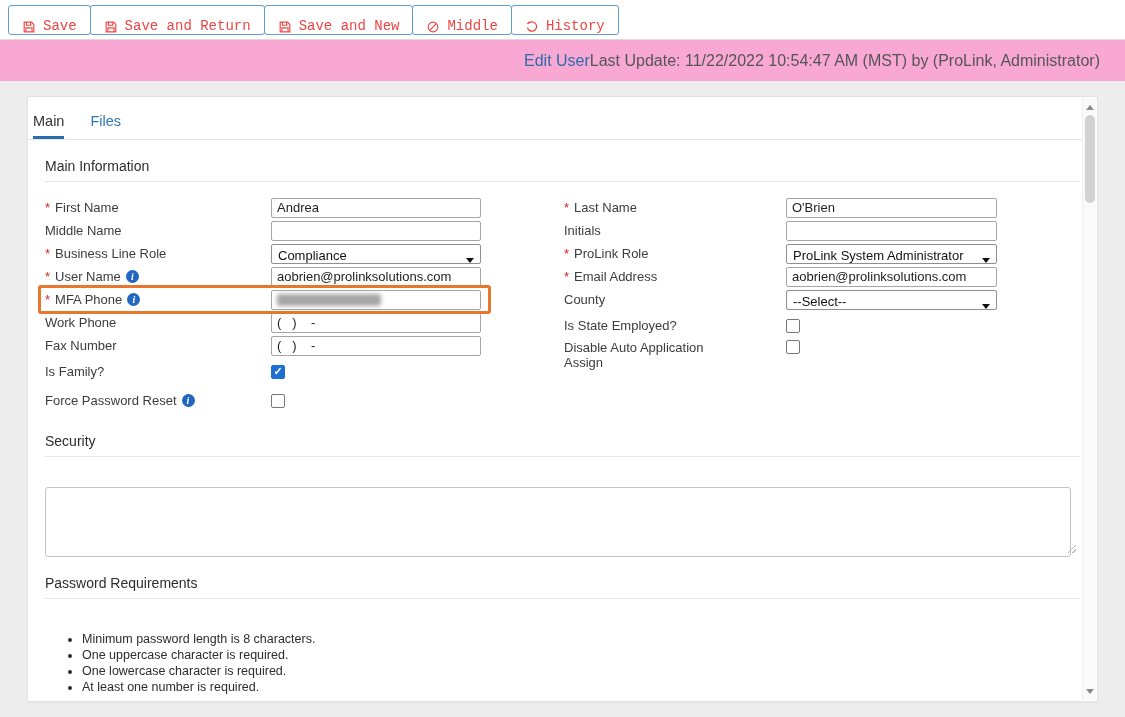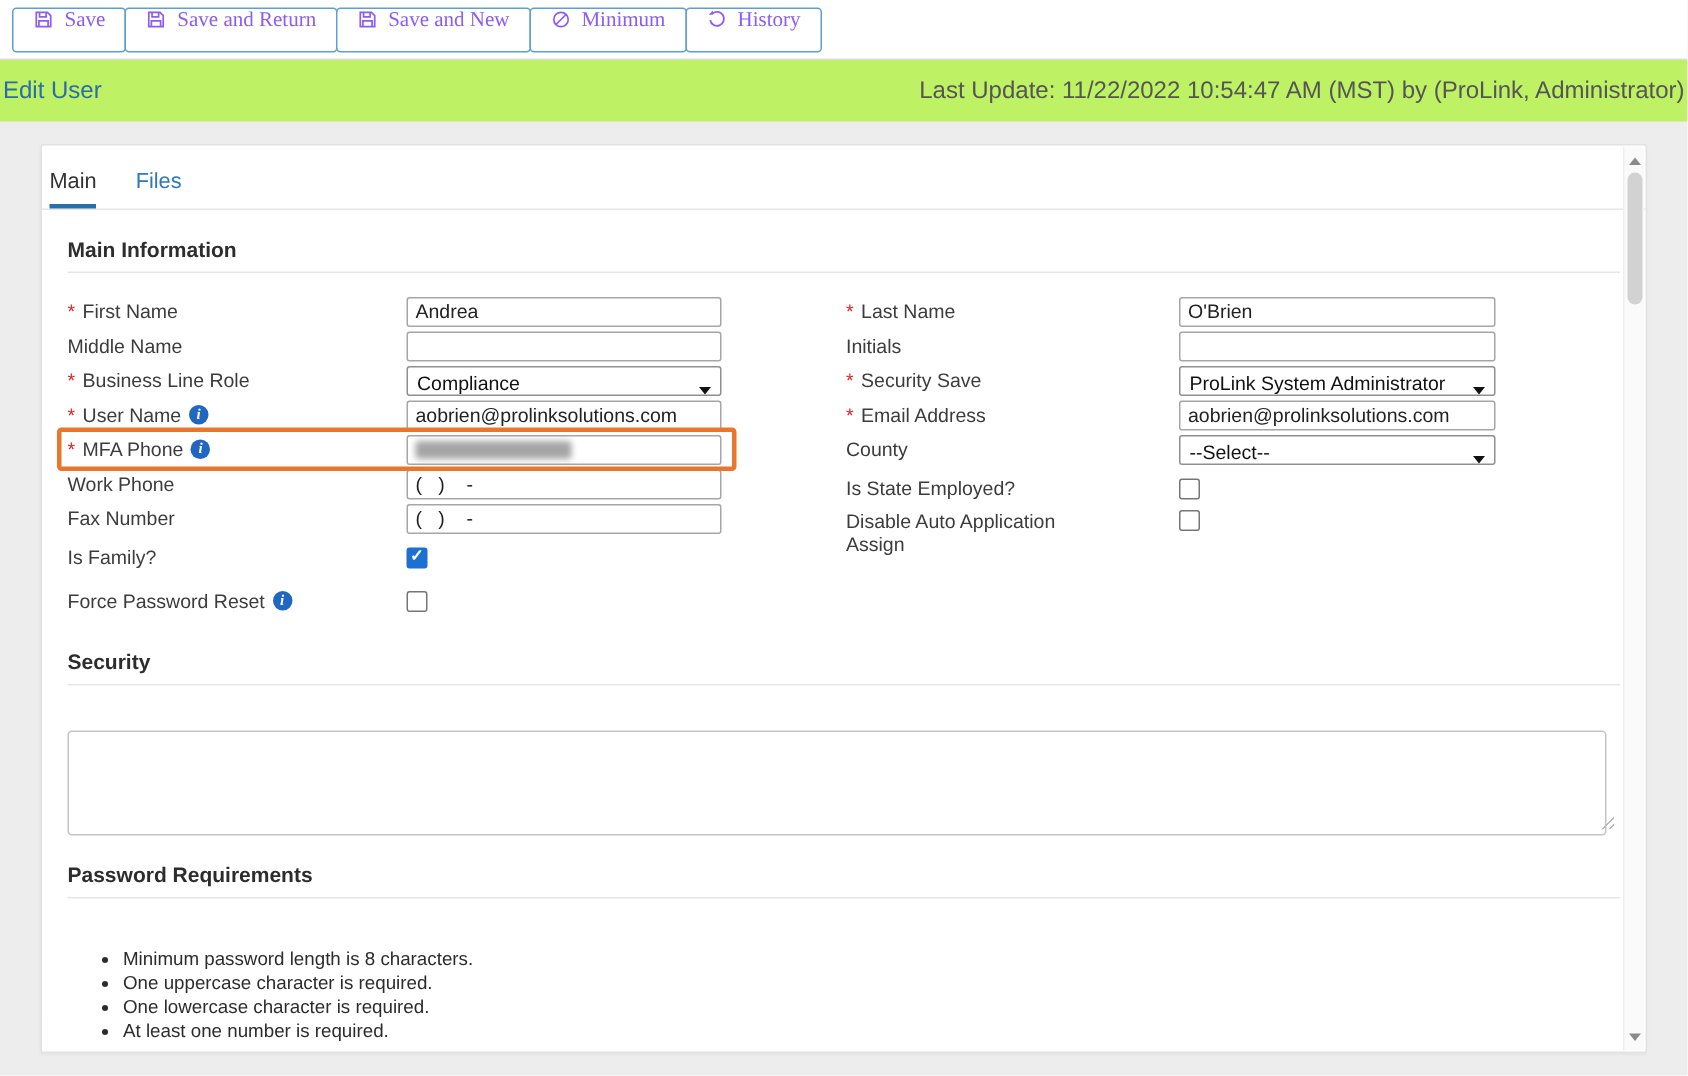--- a/index.html
+++ b/index.html
@@ -1,39 +1,39 @@
 <!DOCTYPE html>
 <html><head>
 <meta charset="utf-8">
 <style>
   *{box-sizing:border-box;margin:0;padding:0}
   html,body{width:1125px;height:717px}
   body{font-family:"Liberation Sans",sans-serif;background:#ededee;color:#333;overflow:hidden;font-size:13px}
 
   
   .toolbar{background:#fff;border-bottom:1px solid #dcdcdc;height:40px;display:flex;align-items:center;padding:0 8px}
-  .btn{display:inline-flex;align-items:flex-start;gap:7px;height:30px;padding:0 13px;background:#fff;
-       border:1px solid #5f9fd0;color:#8b5cf6;font-size:14px;border-radius:3px;margin-right:-1px;cursor:pointer;font-family:Liberation Serif, serif}
+  .btn{display:inline-flex;align-items:flex-end;gap:7px;height:30px;padding:0 13px;background:#fff;
+       border:1px solid #5f9fd0;color:#ef4444;font-size:14px;border-radius:3px;margin-right:-1px;cursor:pointer;font-family:Liberation Mono, monospace}
   .btn svg{flex:0 0 auto;display:block}
 
   
-  .header{height:41px;background:#bef264;display:flex;align-items:center;justify-content:space-between;padding:0 2px}
+  .header{height:41px;background:#f9a8d4;display:flex;align-items:center;justify-content:flex-end;padding:0 25px}
   .header .title{color:#2a6da9;font-size:16px}
   .header .meta{color:#555;font-size:16px}
 
   
   .card{position:relative;margin:15px 27px 0;background:#fff;border:1px solid #e2e2e2;border-radius:2px;
         height:606px;padding:0 17px;overflow:hidden;box-shadow:0 1px 2px rgba(0,0,0,.04)}
 
   
   .tabs{display:flex;gap:26px;margin:0 -17px;padding:16px 5px 0;border-bottom:1px solid #e6e6e6}
   .tab{font-size:14.5px;padding-bottom:10px;color:#2f79b9;cursor:pointer}
   .tab.active{color:#333;border-bottom:3px solid #2a6da9;padding-bottom:7px}
 
-  h3.section{font-size:14px;font-weight:bold;color:#2d2d2d;padding:18px 0 7px;border-bottom:1px solid #e6e6e6}
+  h3.section{font-size:14px;font-weight:normal;color:#2d2d2d;padding:18px 0 7px;border-bottom:1px solid #e6e6e6}
 
   
   .form{display:flex;gap:83px;padding-top:14px}
   .col{display:flex;flex-direction:column}
   .col.left{width:436px}
   .col.right{width:433px}
   .row{display:flex;align-items:center;height:23px;position:relative}
   .row.tall{height:29px}
   .row.xtall{height:38px;align-items:flex-start}
   .lbl{font-size:13px;color:#3c3c3c;display:flex;align-items:center;gap:5px;line-height:15px}
@@ -116,21 +116,21 @@
       </span>
     <span>Save and New</span>
   </button>
   <button class="btn">
     <span>
         <svg width="14" height="14" viewBox="0 0 16 16" fill="none" stroke="currentColor" stroke-width="1.3">
           <circle cx="8" cy="8" r="5.5"></circle>
           <path d="M4.2 11.8 11.8 4.2"></path>
         </svg>
       </span>
-    <span>Minimum</span>
+    <span>Middle</span>
   </button>
   <button class="btn">
     <span>
         <svg width="14" height="14" viewBox="0 0 16 16" fill="none" stroke="currentColor" stroke-width="1.4">
           <path d="M4.6 3.4A5.3 5.3 0 1 1 2.8 8.6"></path>
           <path d="M4.9 1.2v3.2H1.7z" fill="currentColor" stroke="none"></path>
         </svg>
       </span>
     <span>History</span>
   </button>
@@ -245,21 +245,21 @@
       <div class="row">
         <label class="lbl">
             <span>Initials</span>
           </label>
         <input class="txt" value="" style="">
       </div>
 
       <div class="row">
         <label class="lbl">
             <span class="req">*</span>
-            <span>Security Save</span>
+            <span>ProLink Role</span>
           </label>
         <div class="select">
           <span>ProLink System Administrator</span>
           <span class="caret"></span>
         </div>
       </div>
 
       <div class="row">
         <label class="lbl">
             <span class="req">*</span>

